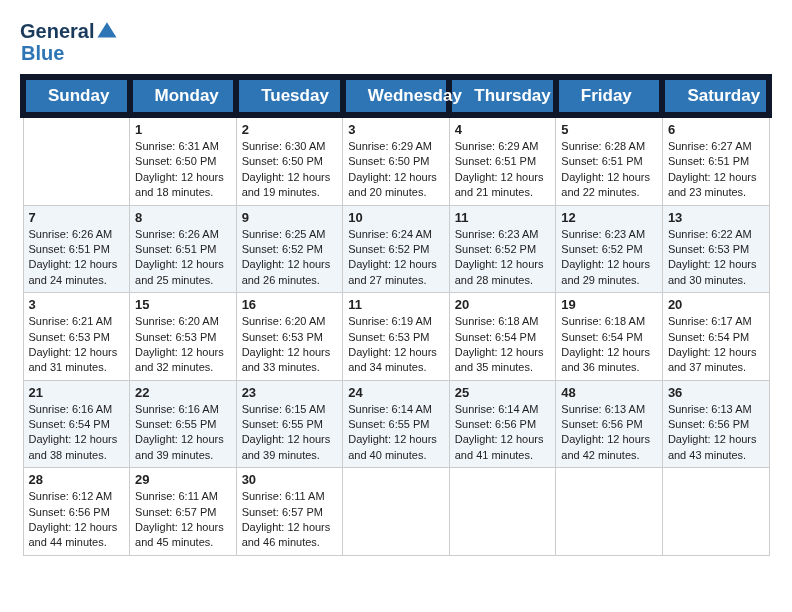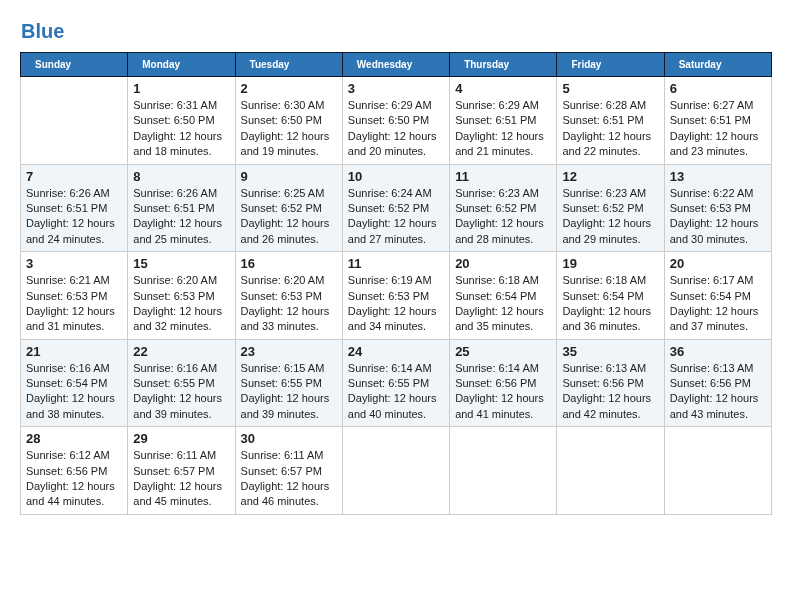--- a/index.html
+++ b/index.html
@@ -34,24 +34,24 @@
     }
     table {
       width: 100%;
       border-collapse: collapse;
       table-layout: fixed;
     }
     thead th {
       background-color: #2e75b6;
       color: #fff;
       text-align: left;
-      padding: 6px 14px;
-      font-size: 10px;
+      padding: 6px 22px;
+      font-size: 17px;
       font-weight: bold;
-      border: 1px solid #0f172a;
+      border: 6px solid #0f172a;
     }
     tbody td {
       border: 1px solid #ccc;
       vertical-align: top;
       padding: 4px 5px;
       font-size: 10.5px;
       color: #222;
       height: 82px;
     }
     .day-number {
@@ -74,20 +74,26 @@
     .empty-cell {
       background-color: #fff !important;
     }
   </style>
 </head>
 <body>
 
 <div class="header">
   <div class="logo">
   <div style="line-height:1.1;">
+    <div style="display:flex;align-items:center;gap:2px;">
+      <span style="font-size:20px;font-weight:bold;color:#1a3a5c;">General</span>
+      <svg width="22" height="22" viewBox="0 0 30 30">
+        <polygon points="15,3 28,24 2,24" fill="#2e75b6"></polygon>
+      </svg>
+    </div>
     <span style="font-size:20px;font-weight:bold;color:#2e75b6;margin-left:1px;">Blue</span>
   </div>
 </div>
   <div class="title-block">
     <div class="month-title"></div>
     <div class="location"></div>
   </div>
 </div>
 
 <table>
@@ -154,21 +160,21 @@
         <td><span class="day-number">21</span>
         <span class="day-info">Sunrise: 6:16 AM<br>Sunset: 6:54 PM<br>Daylight: 12 hours and 38 minutes.</span></td>
         <td><span class="day-number">22</span>
         <span class="day-info">Sunrise: 6:16 AM<br>Sunset: 6:55 PM<br>Daylight: 12 hours and 39 minutes.</span></td>
         <td><span class="day-number">23</span>
         <span class="day-info">Sunrise: 6:15 AM<br>Sunset: 6:55 PM<br>Daylight: 12 hours and 39 minutes.</span></td>
         <td><span class="day-number">24</span>
         <span class="day-info">Sunrise: 6:14 AM<br>Sunset: 6:55 PM<br>Daylight: 12 hours and 40 minutes.</span></td>
         <td><span class="day-number">25</span>
         <span class="day-info">Sunrise: 6:14 AM<br>Sunset: 6:56 PM<br>Daylight: 12 hours and 41 minutes.</span></td>
-        <td><span class="day-number">35</span>
+        <td><span class="day-number">48</span>
         <span class="day-info">Sunrise: 6:13 AM<br>Sunset: 6:56 PM<br>Daylight: 12 hours and 42 minutes.</span></td>
         <td><span class="day-number">36</span>
         <span class="day-info">Sunrise: 6:13 AM<br>Sunset: 6:56 PM<br>Daylight: 12 hours and 43 minutes.</span></td>
       </tr>
       <tr>
         <td><span class="day-number">28</span>
         <span class="day-info">Sunrise: 6:12 AM<br>Sunset: 6:56 PM<br>Daylight: 12 hours and 44 minutes.</span></td>
         <td><span class="day-number">29</span>
         <span class="day-info">Sunrise: 6:11 AM<br>Sunset: 6:57 PM<br>Daylight: 12 hours and 45 minutes.</span></td>
         <td><span class="day-number">30</span>

